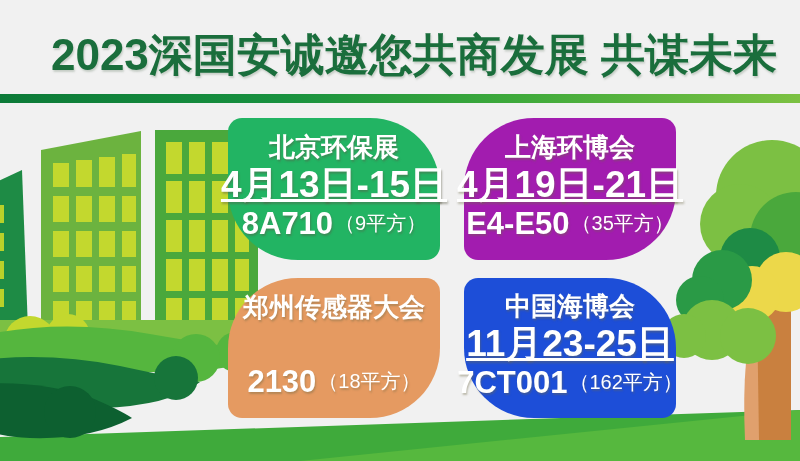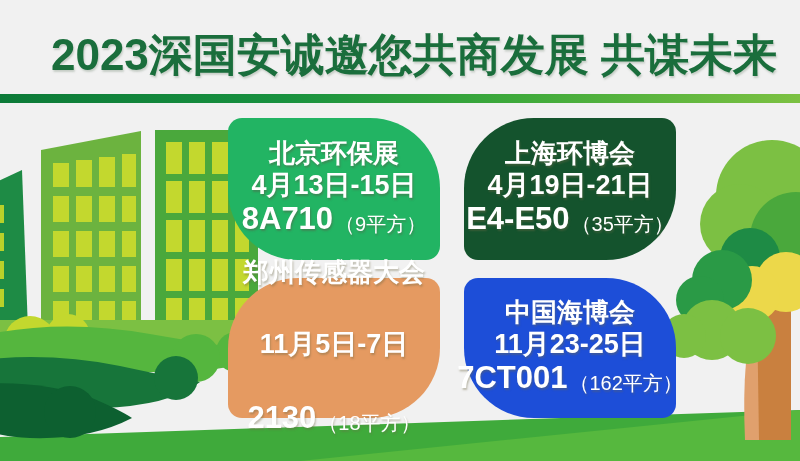--- a/index.html
+++ b/index.html
@@ -60,27 +60,27 @@
     box-sizing:border-box;
   }
   .card .line{
     white-space:nowrap;
     color:#ffffff;
     font-weight:bold;
     text-shadow:1px 2px 2px rgba(90,90,70,0.45);
     line-height:1.08;
   }
   .card .l1{font-size:26px;margin-bottom:4px;}
-  .card .l2{font-size:27px;margin-bottom:2px;}
-  .card .l3{font-size:31px;display:flex;align-items:flex-end;}
+  .card .l2{font-size:37px;margin-bottom:2px;text-decoration:underline;}
+  .card .l3{font-size:31px;display:flex;align-items:center;}
   .card .area{font-size:20px;font-weight:normal;margin-left:2px;}
 
   
   .c1{background:#22b463;border-radius:14px 70px 14px 70px;}
-  .c2{background:#14532d;border-radius:70px 14px 70px 14px;}
+  .c2{background:#a21caf;border-radius:70px 14px 70px 14px;}
   .c3{background:#e59a61;border-radius:70px 14px 70px 14px;gap:40px;}
   .c4{background:#1d4ed8;border-radius:14px 70px 14px 70px;}
 
   .c2 .line,.c3 .line,.c4 .line{text-shadow:1px 2px 2px rgba(110,105,70,0.40);}
 </style>
 </head>
 <body>
 
 <div class="banner">
 
@@ -194,21 +194,20 @@
       <div class="line l1">上海环博会</div>
       <div class="line l2">4月19日-21日</div>
       <div class="line l3">
         <span>E4-E50</span>
         <span class="area">（35平方）</span>
       </div>
     </div>
 
     <div class="card c3">
       <div class="line l1">郑州传感器大会</div>
-      <div class="line l2">11月5日-7日</div>
       <div class="line l3">
         <span>2130</span>
         <span class="area">（18平方）</span>
       </div>
     </div>
 
     <div class="card c4">
       <div class="line l1">中国海博会</div>
       <div class="line l2">11月23-25日</div>
       <div class="line l3">

